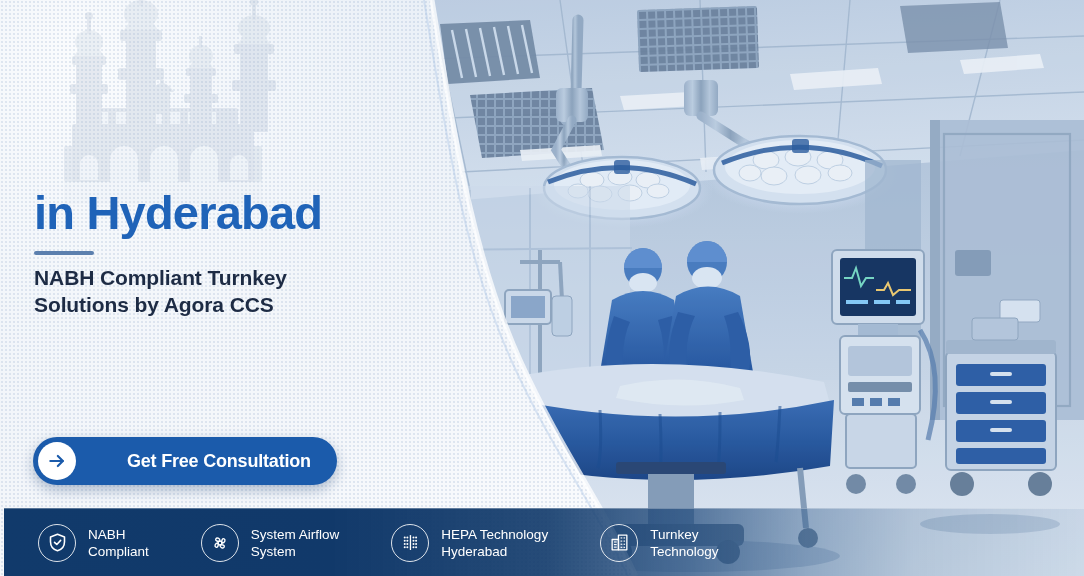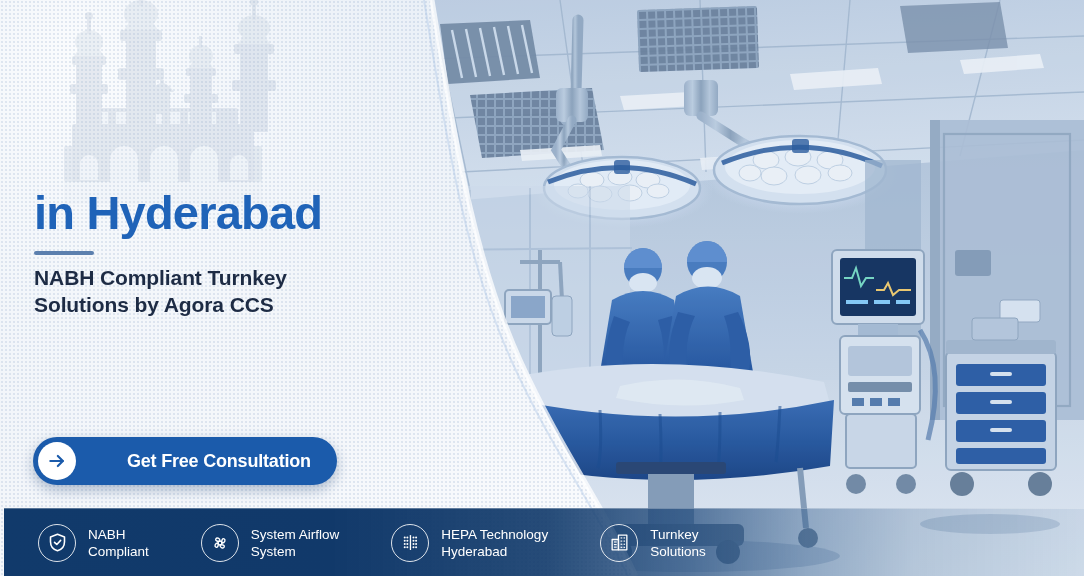--- a/index.html
+++ b/index.html
@@ -548,18 +548,18 @@
             <line x1="16.6" y1="10.4" x2="18.4" y2="10.4"></line>
             <line x1="13.2" y1="14" x2="15.2" y2="14"></line>
             <line x1="16.6" y1="14" x2="18.4" y2="14"></line>
             <line x1="13.2" y1="17.5" x2="15.2" y2="17.5"></line>
             <line x1="16.6" y1="17.5" x2="18.4" y2="17.5"></line>
           </g>
         </svg>
       </span>
       <span class="feat-text">
         <span>Turnkey</span>
-        <span>Solutions</span>
+        <span>Technology</span>
       </span>
     </div>
 
   </div>
 </div>
 
 </body></html>

